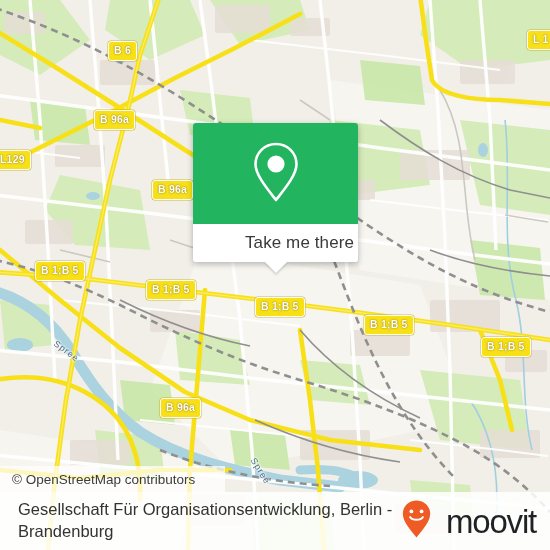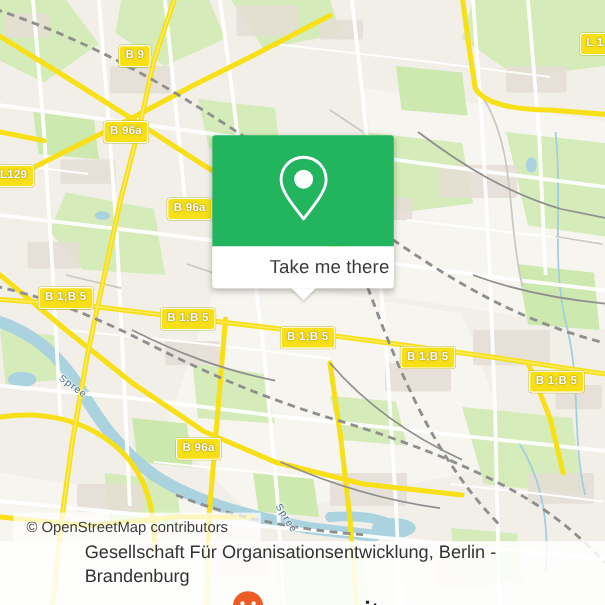--- a/index.html
+++ b/index.html
@@ -88,32 +88,30 @@
   
   #attribution{
     position:absolute;
     left:0; top:466px;
     width:225px; height:26px;
     background:rgba(255,255,255,.72);
     display:flex; align-items:center;
     padding-left:12px;
     font-size:13.5px;
     color:#3c3c3c;
-    margin-left:12px;
   }
 
   
   #caption-bar{
     position:absolute;
     left:0; top:492px;
     width:550px; height:58px;
     background:rgba(255,255,255,.86);
     display:flex; align-items:center; justify-content:space-between;
     padding:0 14px 0 18px;
-    flex-direction:column;
   }
   #caption-text{
     font-size:16.5px;
     color:#333333;
     line-height:1.33;
     max-width:400px;
   }
 
   
   #moovit-logo{ display:flex; align-items:center; gap:14px; flex:0 0 auto; }
@@ -281,21 +279,21 @@
       <path d="M 380,120 C 420,150 460,175 510,190 L 550,198"></path>
       <path d="M 300,330 C 330,365 370,395 420,418"></path>
       <path d="M 120,300 C 160,320 200,336 250,346"></path>
       <path d="M 430,250 C 470,265 510,272 550,276"></path>
       <path d="M 255,420 C 300,440 350,455 400,462"></path>
     </g>
 
   </svg>
 
   <div id="shields">
-      <div class="shield" style="left: 108px; top: 41px;">B 9</div>
+      <div class="shield" style="left: 108px; top: 41px;">B 6</div>
       <div class="shield" style="left: 94px; top: 110px;">B 96a</div>
       <div class="shield" style="left: -6px; top: 150px;">L129</div>
       <div class="shield" style="left: 152px; top: 180px;">B 96a</div>
       <div class="shield" style="left: 527px; top: 30px;">L 1</div>
       <div class="shield" style="left: 35px; top: 261px;">B 1;B 5</div>
       <div class="shield" style="left: 146px; top: 280px;">B 1;B 5</div>
       <div class="shield" style="left: 255px; top: 297px;">B 1;B 5</div>
       <div class="shield" style="left: 364px; top: 315px;">B 1;B 5</div>
       <div class="shield" style="left: 481px; top: 337px;">B 1;B 5</div>
       <div class="shield" style="left: 160px; top: 398px;">B 96a</div>

